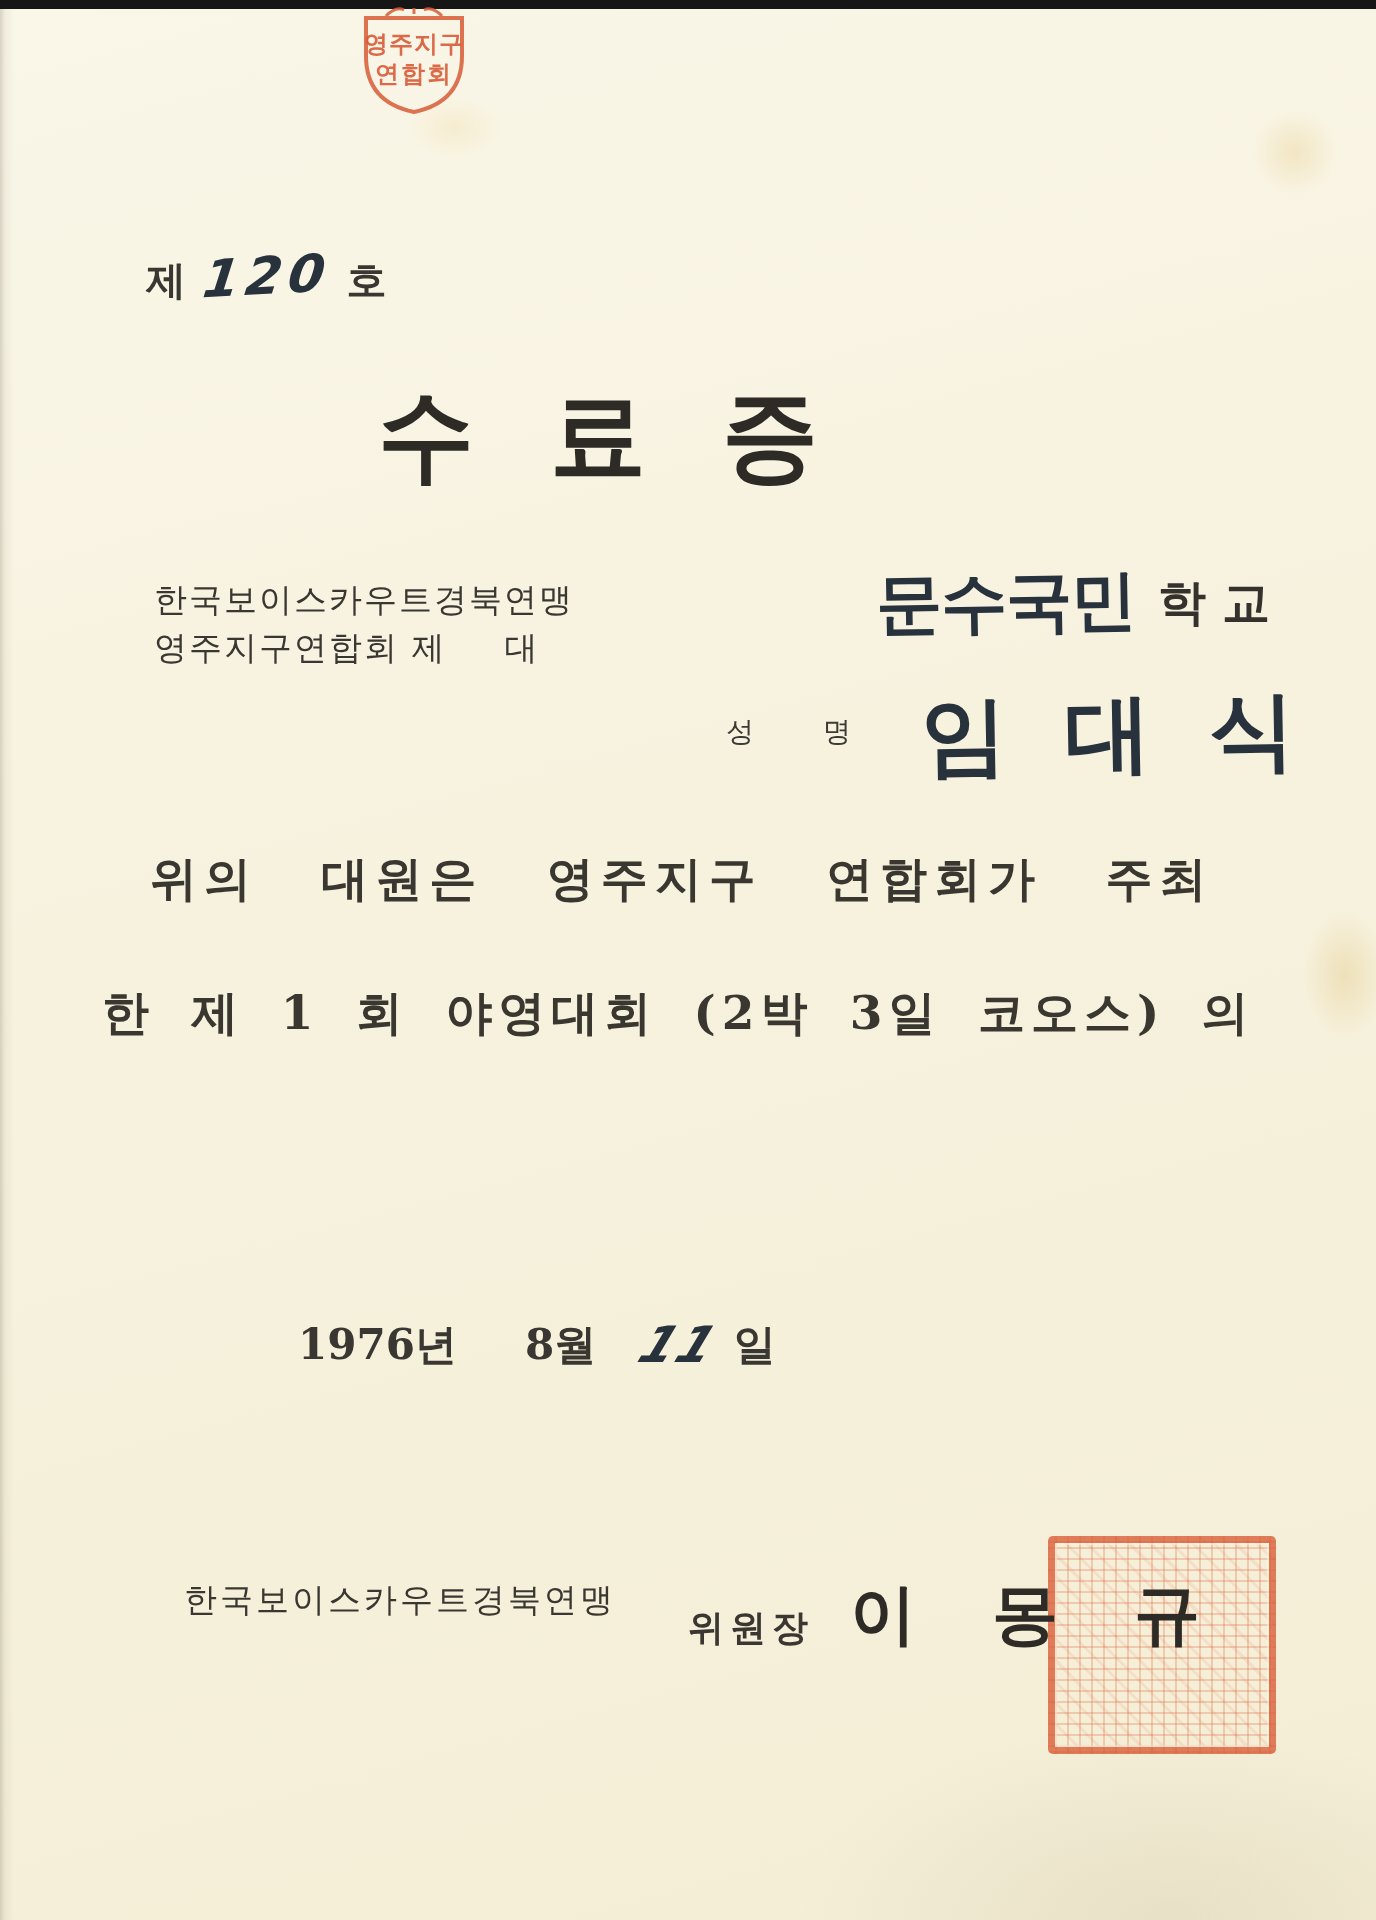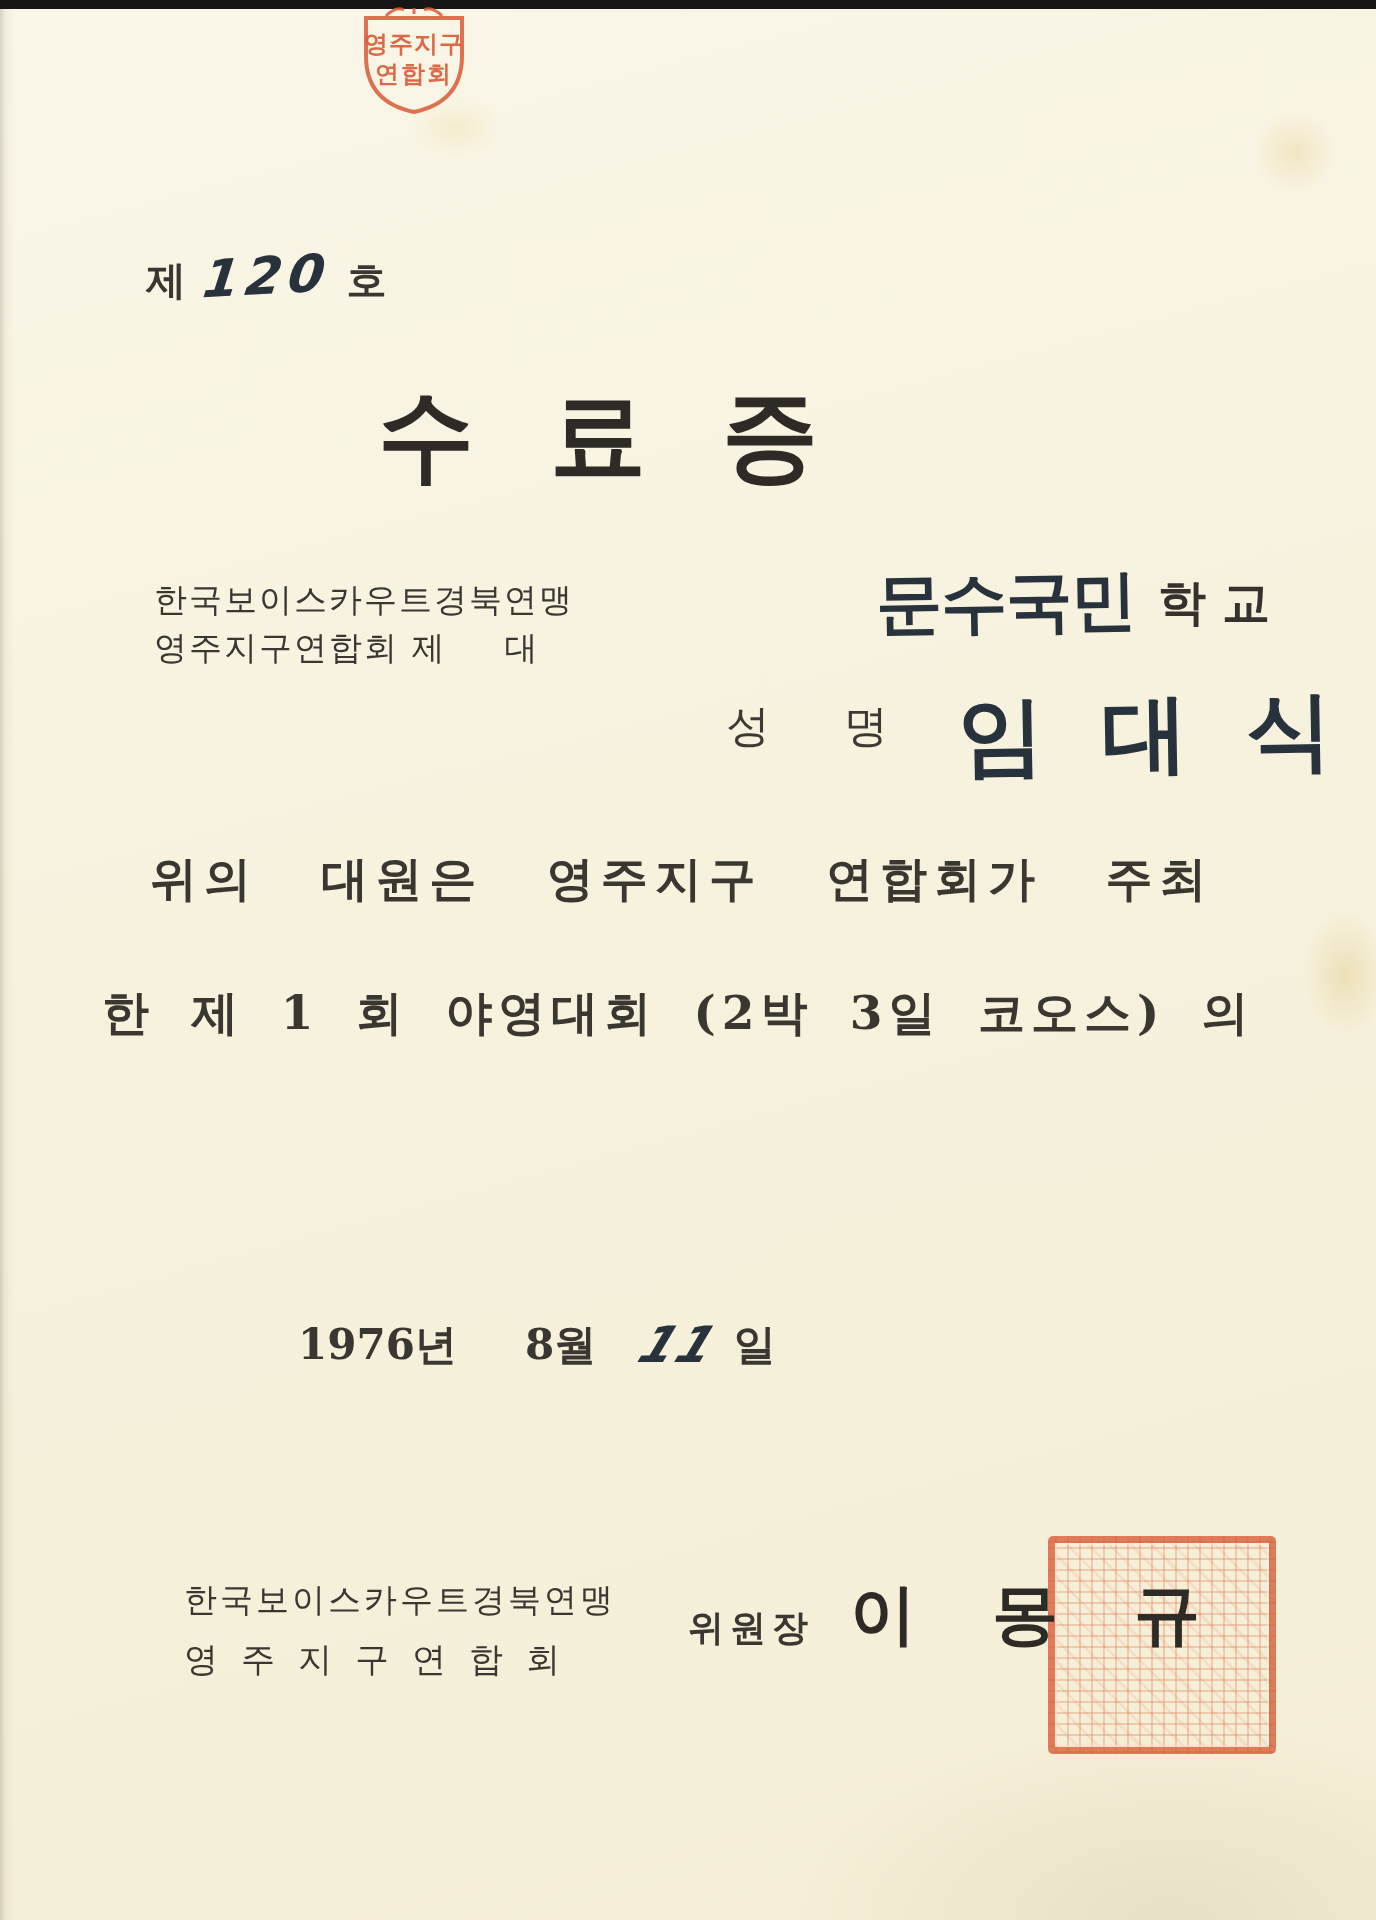--- a/index.html
+++ b/index.html
@@ -36,21 +36,21 @@
 
   .org-top{position:absolute;left:154px;top:576px;font-size:33px;line-height:48px;color:#3a3732;letter-spacing:2px;}
   .org-top .row2{display:flex;text-align:right;}
   .org-top .spacer{display:inline-block;width:58px;}
 
   .school{position:absolute;left:876px;top:558px;display:flex;align-items:center;}
   .school .hand-school{font-size:66px;letter-spacing:-1px;transform:rotate(-1deg);}
   .school .printed{font-size:48px;letter-spacing:16px;margin-left:22px;font-weight:bold;color:#35322d;}
 
   .name-line{position:absolute;left:726px;top:676px;display:flex;align-items:baseline;}
-  .name-label{font-size:44px;letter-spacing:30px;color:#3d3a34;position:relative;top:-22px;}
+  .name-label{font-size:28px;letter-spacing:30px;color:#3d3a34;position:relative;top:-22px;}
   .name-value{display:flex;gap:58px;font-size:86px;margin-left:40px;transform:rotate(-1deg);}
 
   .body-line{position:absolute;font-size:47px;font-weight:bold;color:#3a3731;letter-spacing:7px;white-space:nowrap;}
   .bl1{left:150px;top:848px;word-spacing:40px;}
   .bl2{left:102px;top:982px;word-spacing:14px;letter-spacing:6px;}
   .bl3{left:106px;top:1114px;word-spacing:30px;}
 
   .date-line{position:absolute;left:298px;top:1316px;display:flex;align-items:center;font-size:42px;color:#3a3732;font-weight:bold;}
   .date-line .gap1{width:68px;}.date-line .gap2{width:46px;}.date-line .gap3{width:18px;}
   .date-line .hand{font-size:50px;font-style:italic;transform:skewX(-22deg);letter-spacing:2px;}
@@ -137,21 +137,20 @@
     <span class="gap1"></span>
     <span>8월</span>
     <span class="gap2"></span>
     <span class="hand">11</span>
     <span class="gap3"></span>
     <span>일</span>
   </div>
 
   <div class="org-bottom">
     <div class="row1">한국보이스카우트경북연맹</div>
-    <div class="row2">영주지구연합회</div>
   </div>
 
   <div class="chairman-label">위원장</div>
 
   <div class="chairman-name">
     <span>이</span>
     <span>몽</span>
     <span>규</span>
   </div>
 

